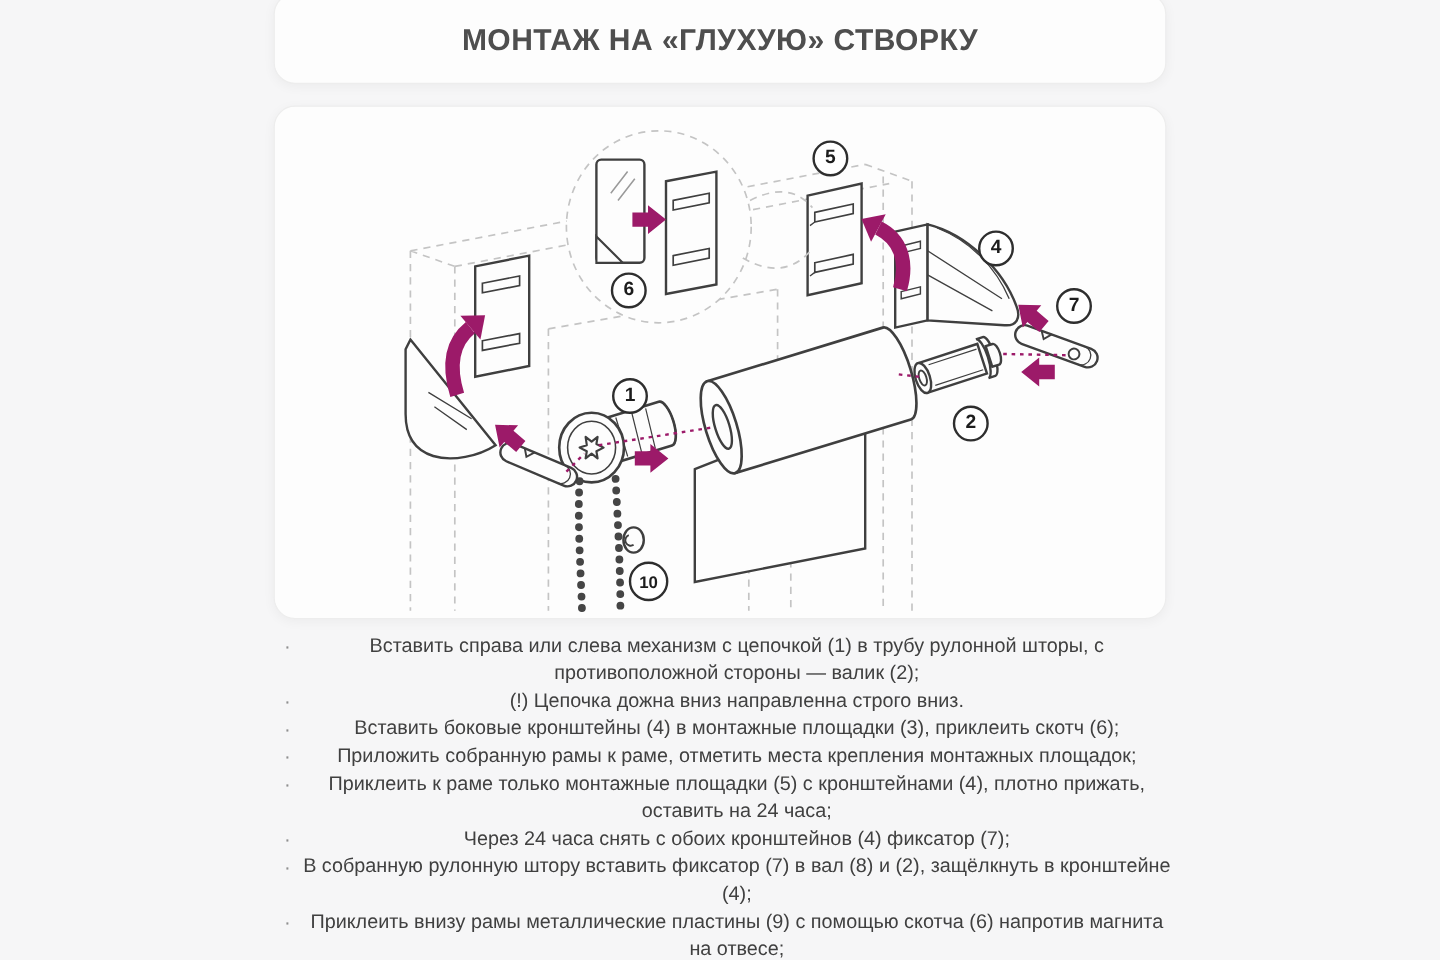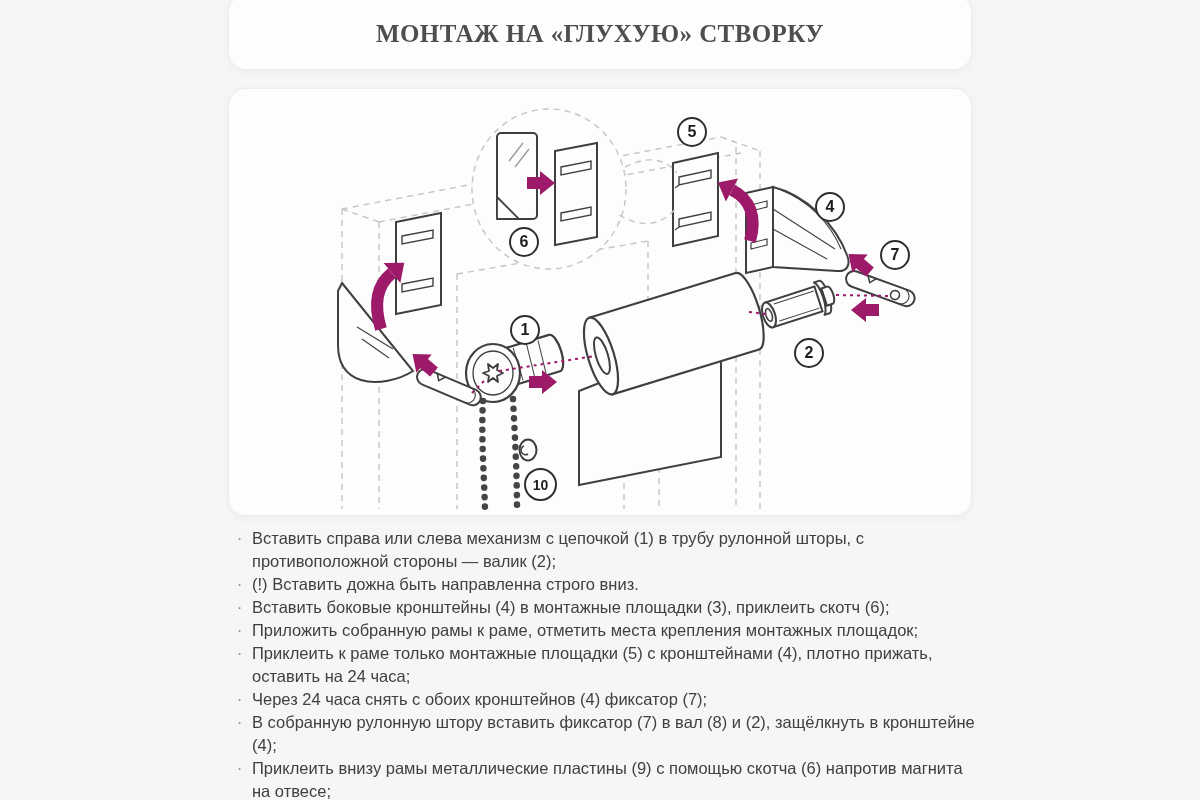--- a/index.html
+++ b/index.html
@@ -14,41 +14,40 @@
     left:228px; width:744px;
     background:#fdfdfd;
     border:1px solid #ededed;
     border-radius:18px;
     box-shadow:0 2px 10px rgba(0,0,0,0.045);
   }
   .header-card { top:-6px; height:76px; display:flex; align-items:center; justify-content:center; }
   .page-title {
     font-size:25px; font-weight:bold; color:#4e4e4e; letter-spacing:0.4px;
     padding-top:4px;
-    font-family:Liberation Serif, serif;
   }
   .diagram-card { top:88px; height:428px; }
   .diagram-card svg { position:absolute; left:0; top:0; }
   .badge {
     position:absolute; width:30px; height:30px;
     background:#fff; border:2px solid #2e2e2e; border-radius:50%;
     display:flex; align-items:center; justify-content:center;
     font-size:16px; font-weight:bold; color:#1d1d1d;
   }
   .badge.wide { width:33px; height:33px; font-size:14px; }
   .instructions {
     position:absolute; left:228px; top:527px; width:748px;
     font-size:16.5px; color:#404040;
   }
   .instr-row { display:flex; padding-left:5px; }
   .instr-bullet {
     flex:none; width:13px; text-align:center; color:#8f8f8f;
     line-height:23px; font-size:17px;
   }
-  .instr-text { flex:1; line-height:23px; padding-left:6px; }
+  .instr-text { flex:1; line-height:23px; padding-left:6px;text-align:center; }
 </style>
 </head>
 <body>
 
 <div class="card header-card">
   <div class="page-title">МОНТАЖ НА «ГЛУХУЮ» СТВОРКУ</div>
 </div>
 
 <div class="card diagram-card">
   <svg width="744" height="428" viewBox="0 0 744 428">
@@ -185,21 +184,21 @@
 
 <div class="instructions">
 
     <div class="instr-row">
       <span class="instr-bullet">·</span>
       <span class="instr-text">Вставить справа или слева механизм с цепочкой (1) в трубу рулонной шторы, с противоположной стороны — валик (2);</span>
     </div>
 
     <div class="instr-row">
       <span class="instr-bullet">·</span>
-      <span class="instr-text">(!) Вставить дожна быть направленна строго вниз.</span>
+      <span class="instr-text">(!) Цепочка дожна вниз направленна строго вниз.</span>
     </div>
 
     <div class="instr-row">
       <span class="instr-bullet">·</span>
       <span class="instr-text">Вставить боковые кронштейны (4) в монтажные площадки (3), приклеить скотч (6);</span>
     </div>
 
     <div class="instr-row">
       <span class="instr-bullet">·</span>
       <span class="instr-text">Приложить собранную рамы к раме, отметить места крепления монтажных площадок;</span>

